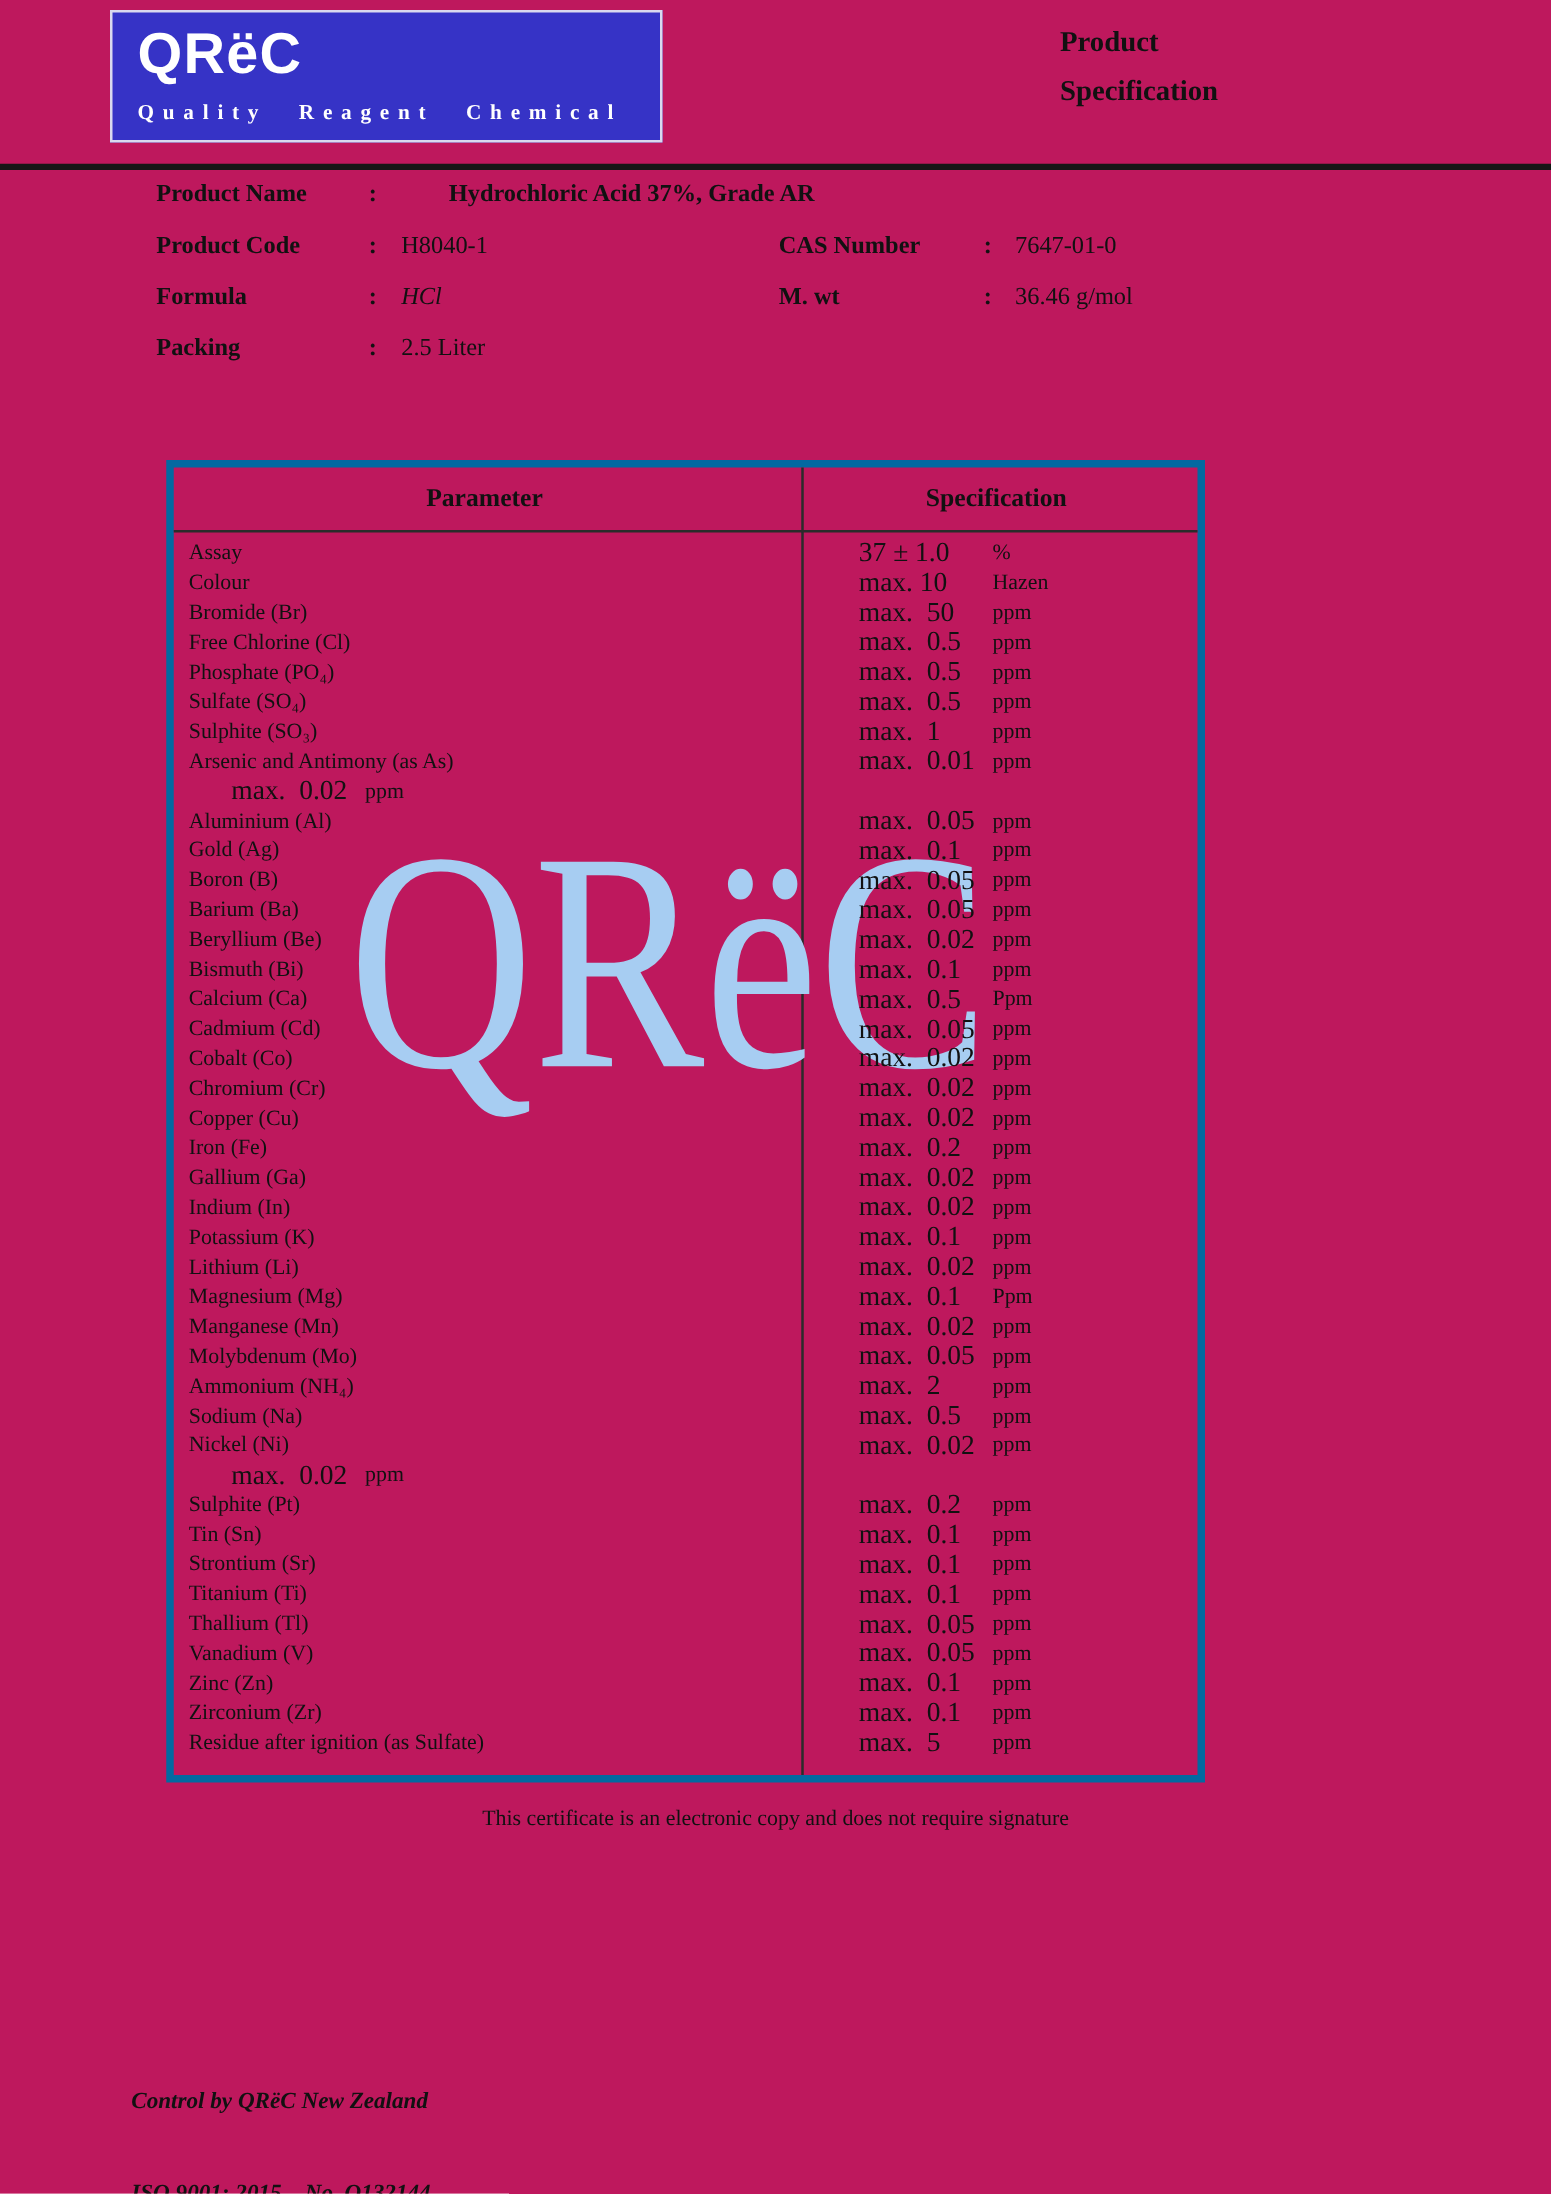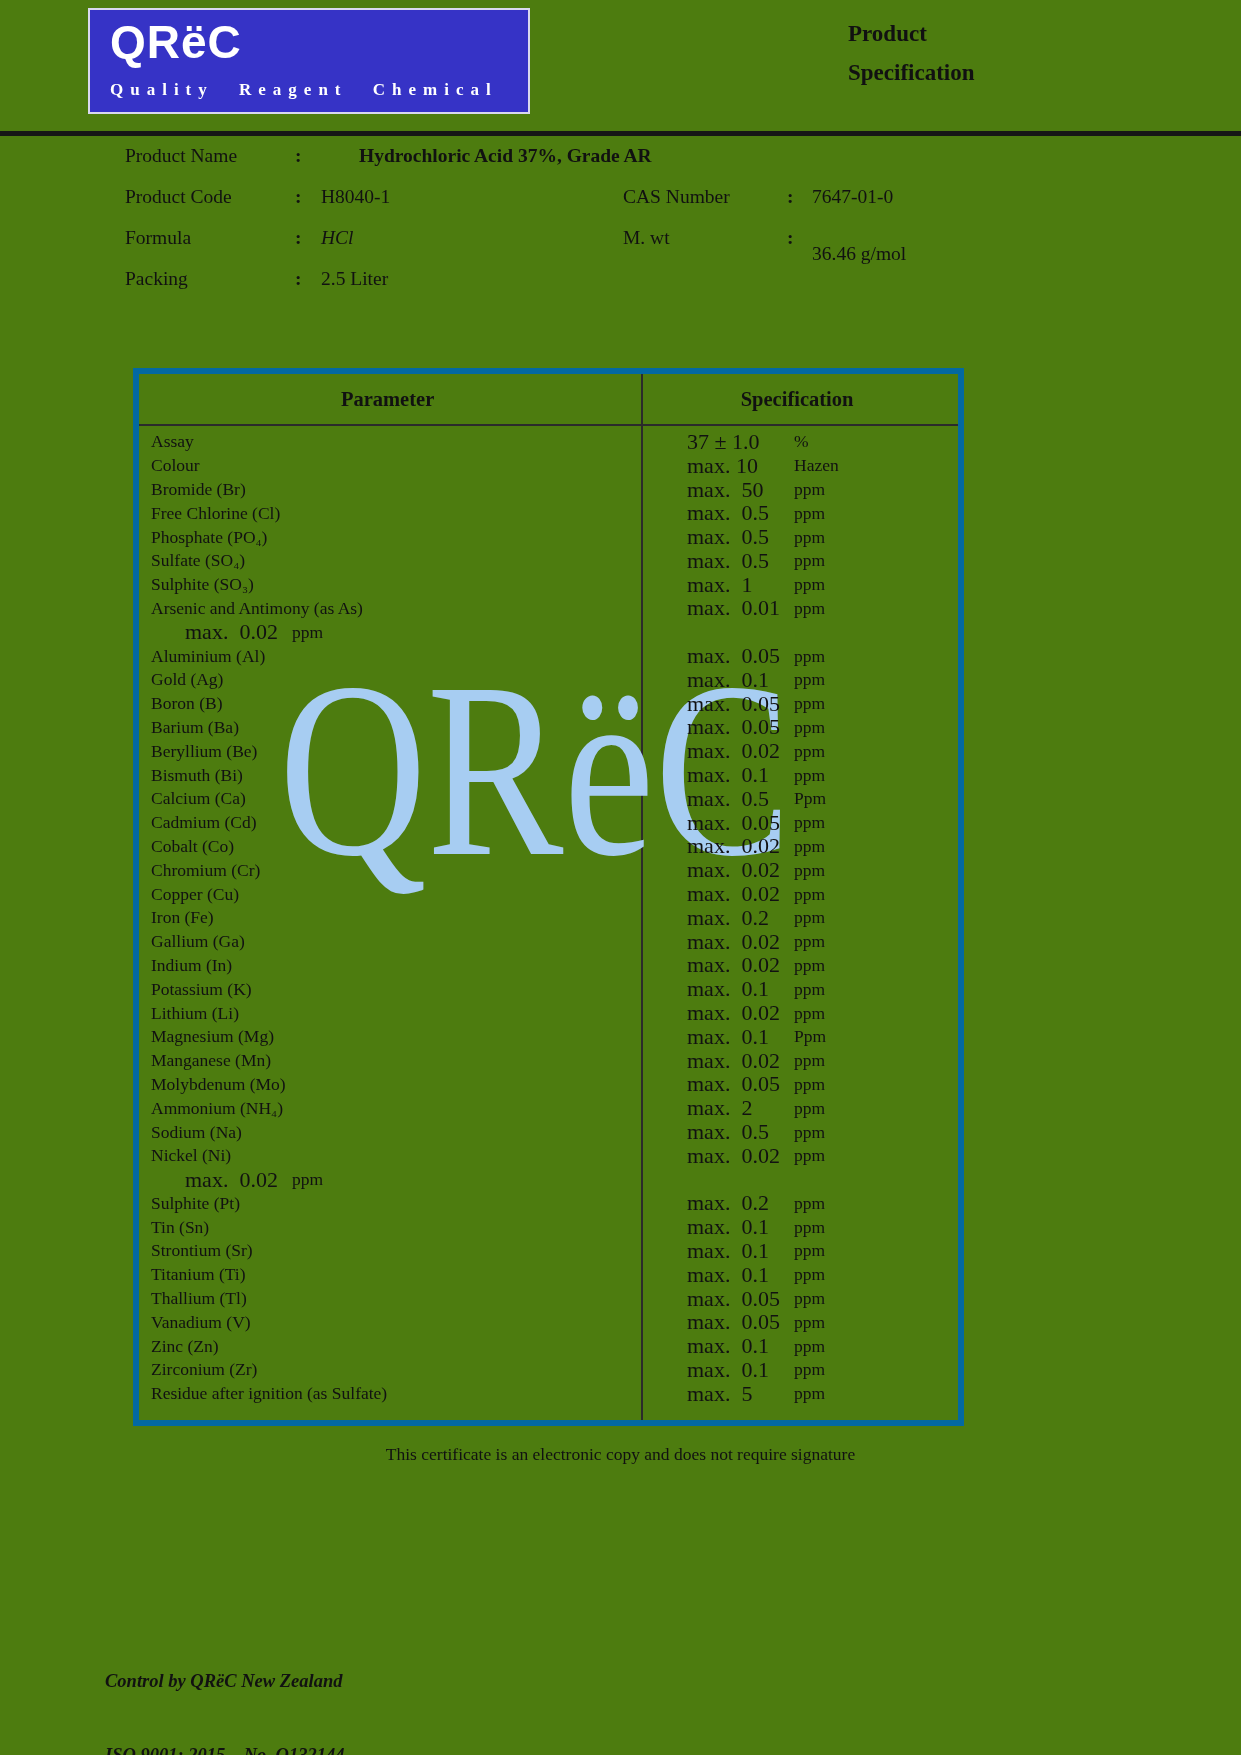--- a/index.html
+++ b/index.html
@@ -2,21 +2,21 @@
 <html><head>
 <meta charset="utf-8">
 <style>
   * { margin: 0; padding: 0; box-sizing: border-box; }
   html, body { background: #ffffff; }
   body { font-family: "Liberation Serif", serif; color: #111; }
   .page {
     position: relative;
     width: 1241px;
     height: 1755px;
-    background: #4d7c0f;
+    background: #be185d;
     overflow: hidden;
   }
 
   
   .logo-box {
     position: absolute;
     left: 88px; top: 8px;
     width: 442px; height: 106px;
     background: #3633c6;
     border: 2px solid #d9d9ef;
@@ -59,21 +59,21 @@
     background: #161616;
   }
 
   
   .info-label, .info-colon, .info-value {
     position: absolute;
     font-size: 19.5px;
     line-height: 26px;
     white-space: nowrap;
   }
-  .info-label { font-weight: normal; }
+  .info-label { font-weight: bold; }
   .info-colon { font-weight: bold; }
   .b { font-weight: bold; margin-left: 38px; }
   .i { font-style: italic; }
 
   
   .spec-table {
     position: absolute;
     left: 133px; top: 368px;
     width: 831px; height: 1058px;
     border: 6px solid #0369a1;
@@ -195,21 +195,21 @@
   <div class="info-label" style="left:623px; top:184px;">CAS Number</div>
   <div class="info-colon" style="left:787px; top:184px;">:</div>
   <div class="info-value" style="left:812px; top:184px;">7647-01-0</div>
 
   <div class="info-label" style="left:125px; top:225px;">Formula</div>
   <div class="info-colon" style="left:295px; top:225px;">:</div>
   <div class="info-value i" style="left:321px; top:225px;">HCl</div>
 
   <div class="info-label" style="left:623px; top:225px;">M. wt</div>
   <div class="info-colon" style="left:787px; top:225px;">:</div>
-  <div class="info-value" style="left:812px; top:225px;margin-top:16px;">36.46 g/mol</div>
+  <div class="info-value" style="left:812px; top:225px;">36.46 g/mol</div>
 
   <div class="info-label" style="left:125px; top:266px;">Packing</div>
   <div class="info-colon" style="left:295px; top:266px;">:</div>
   <div class="info-value" style="left:321px; top:266px;">2.5 Liter</div>
 
   <div class="watermark" style="color: rgb(167, 205, 242);">QRëC</div>
 
   <div class="spec-table">
     <div class="col-divider"></div>
     <div class="thead">

